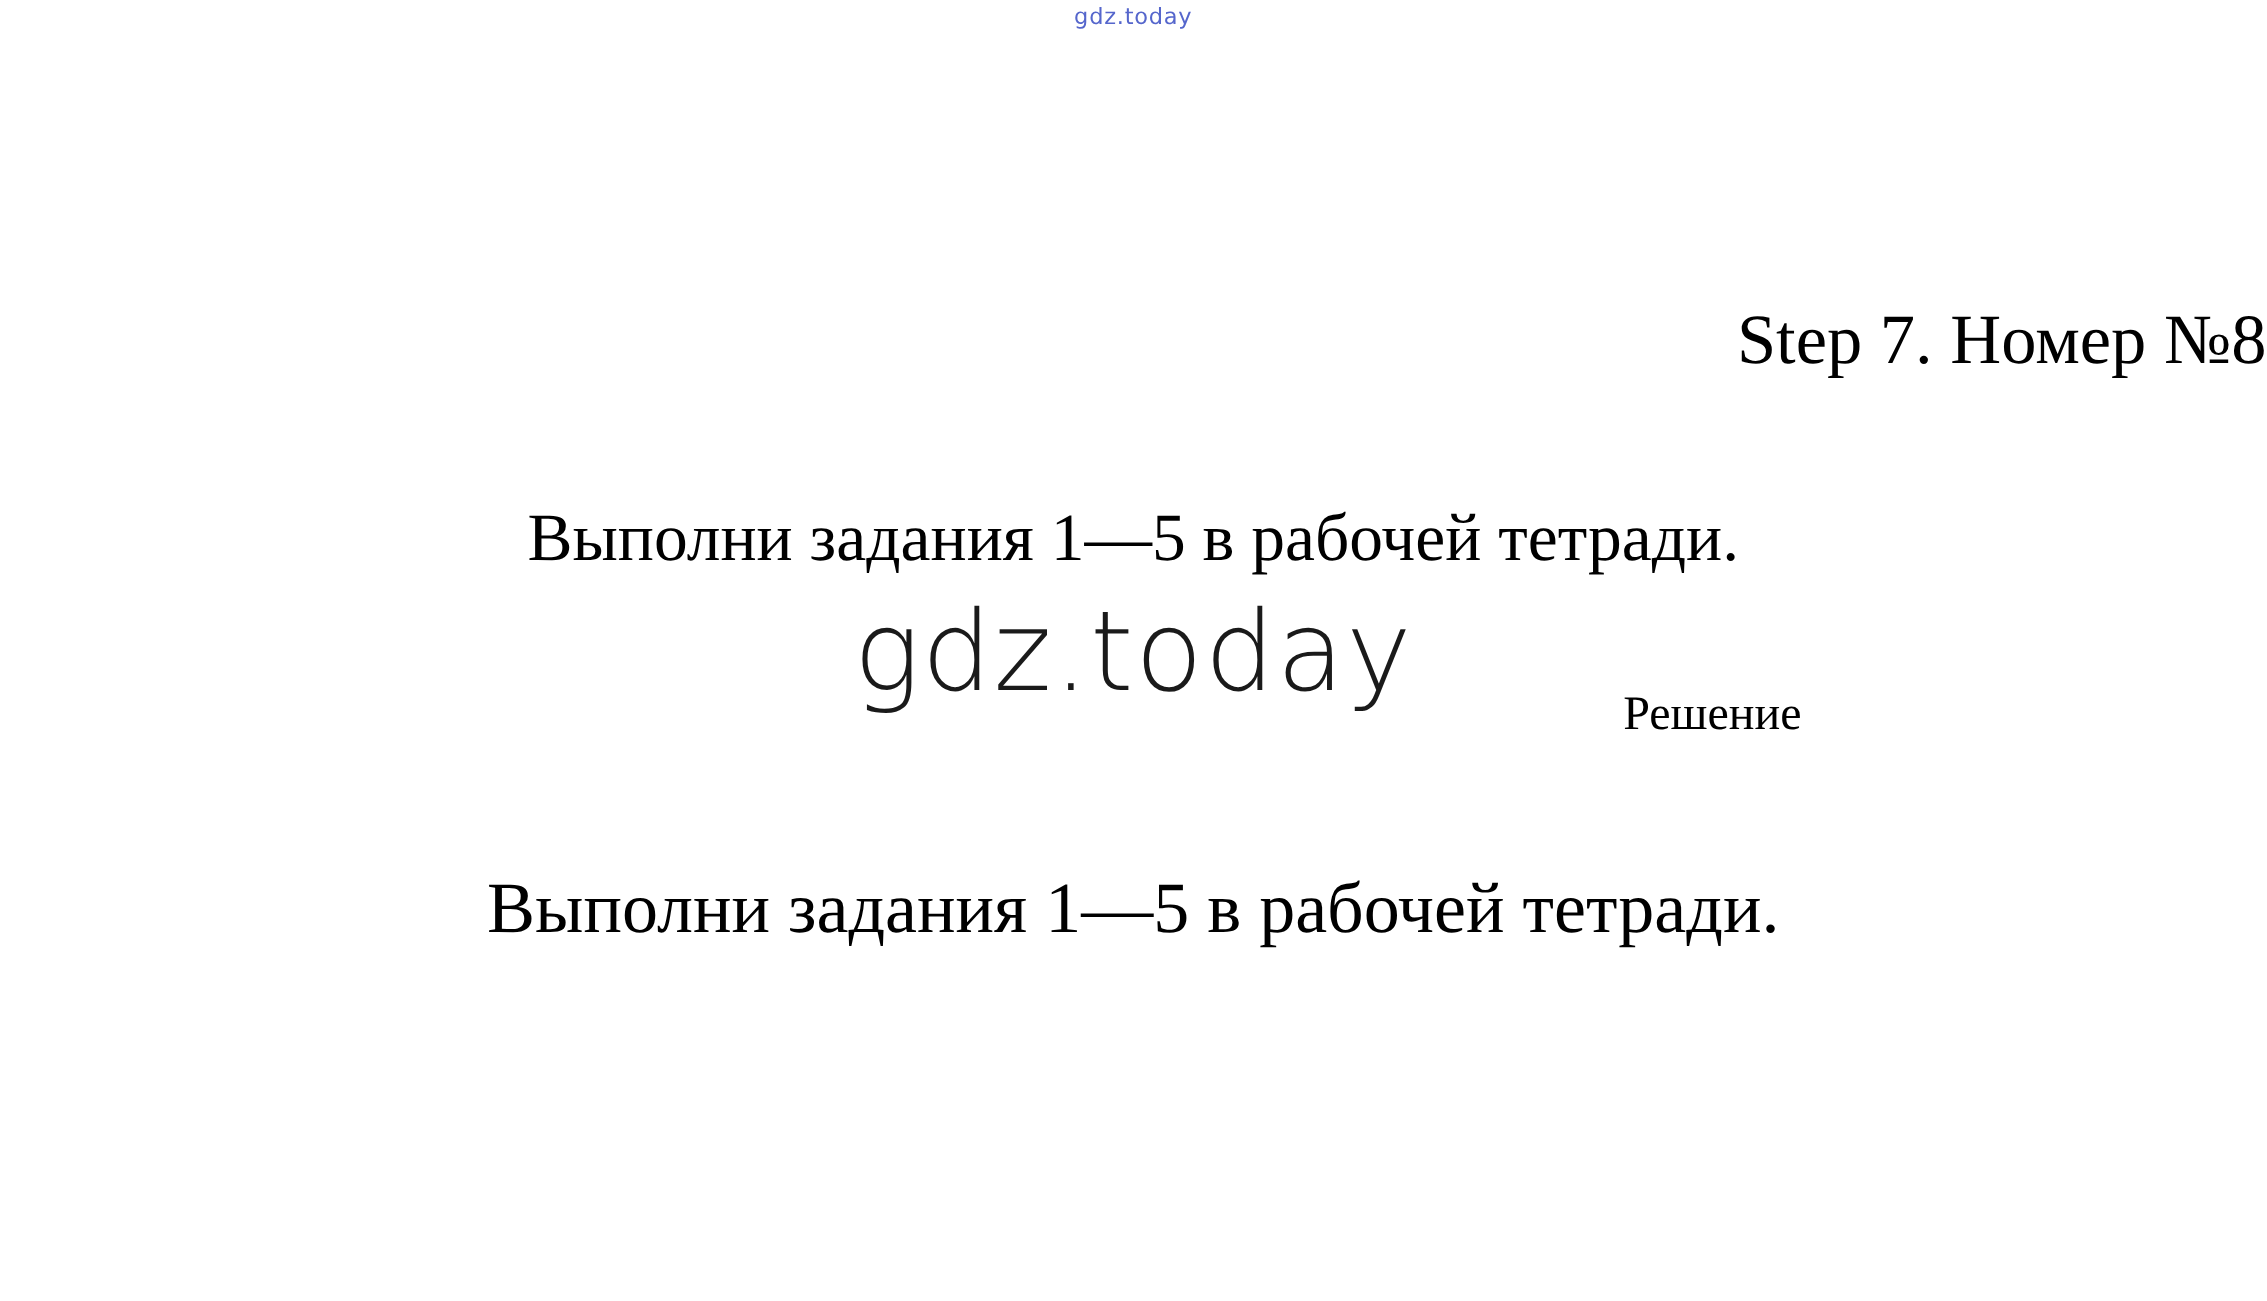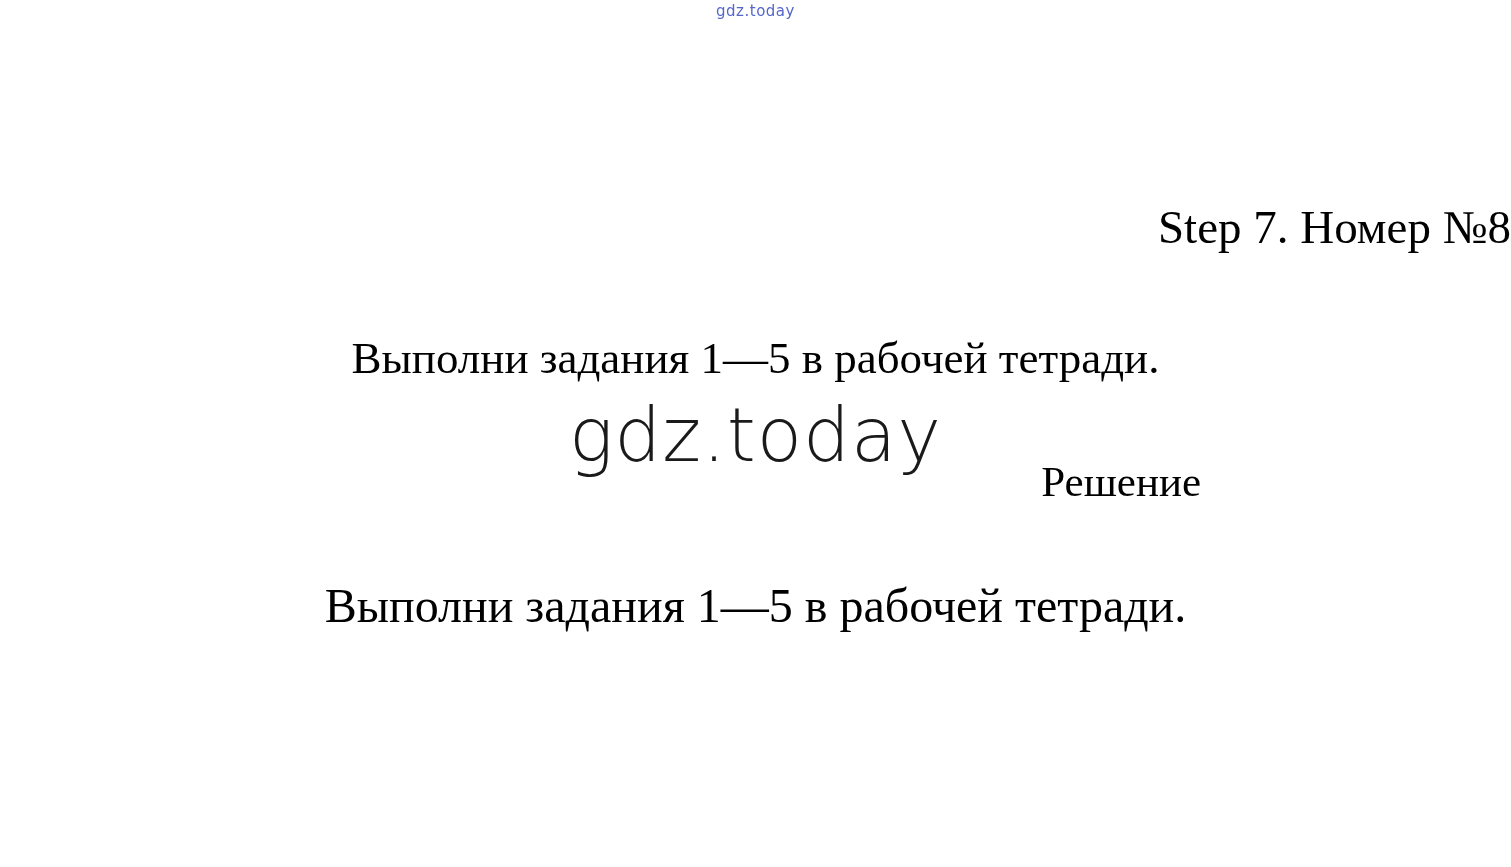--- a/index.html
+++ b/index.html
@@ -78,21 +78,21 @@
 
   
   .solution-label {
     position: absolute;
     left: 0;
     top: 457px;
     width: 1511px;
     text-align: right;
     padding-right: 310px;
     box-sizing: border-box;
-    font-size: 43px;
+    font-size: 32px;
     white-space: nowrap;
   }
 
   
   .task-text-2 {
     position: absolute;
     left: 0;
     top: 578px;
     width: 1511px;
     text-align: center;

